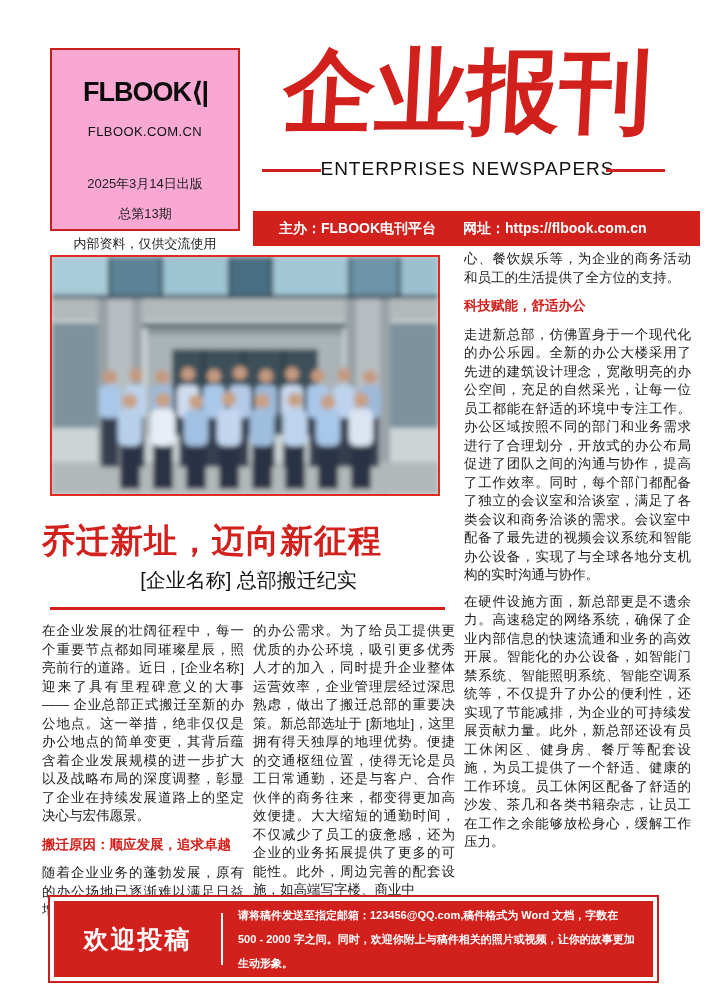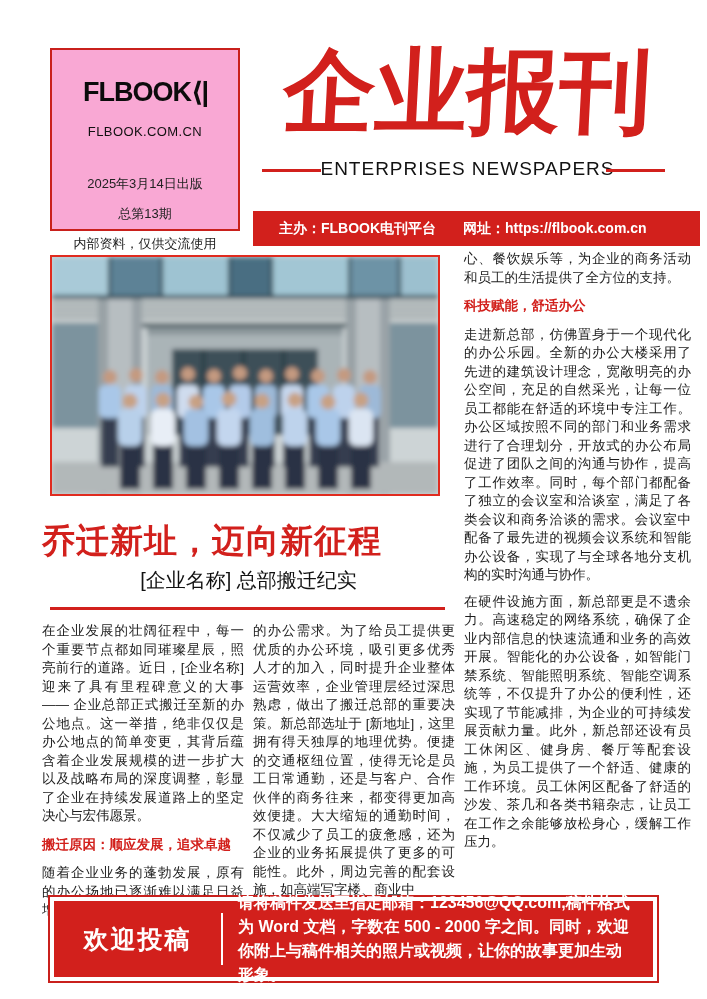--- a/index.html
+++ b/index.html
@@ -76,21 +76,21 @@
   .footer-outer{
     position:absolute; left:48px; top:895px; width:611px; height:88px;
     border:2px solid #c9201c; padding:4px; background:#fff;
   }
   .footer-inner{
     width:100%; height:100%; background:var(--red);
     display:flex; align-items:center; color:#fff;
   }
   .footer-cta{ width:167px; text-align:center; font-size:25px; font-weight:bold; letter-spacing:2px; }
   .footer-div{ width:2px; height:52px; background:#fff; flex:0 0 auto; }
-  .footer-text{ flex:1; font-size:16px; font-weight:bold; line-height:24px; padding:0 16px 0 15px; }
+  .footer-text{ flex:1; font-size:11px; font-weight:bold; line-height:24px; padding:0 16px 0 15px; }
 </style>
 </head>
 <body>
 
 <div class="page">
 
   <div class="info-box">
     <div class="logo"><span>FLBOOK</span><span class="mark">⟨|</span></div>
     <div class="site">FLBOOK.COM.CN</div>
     <div class="pub-block">

